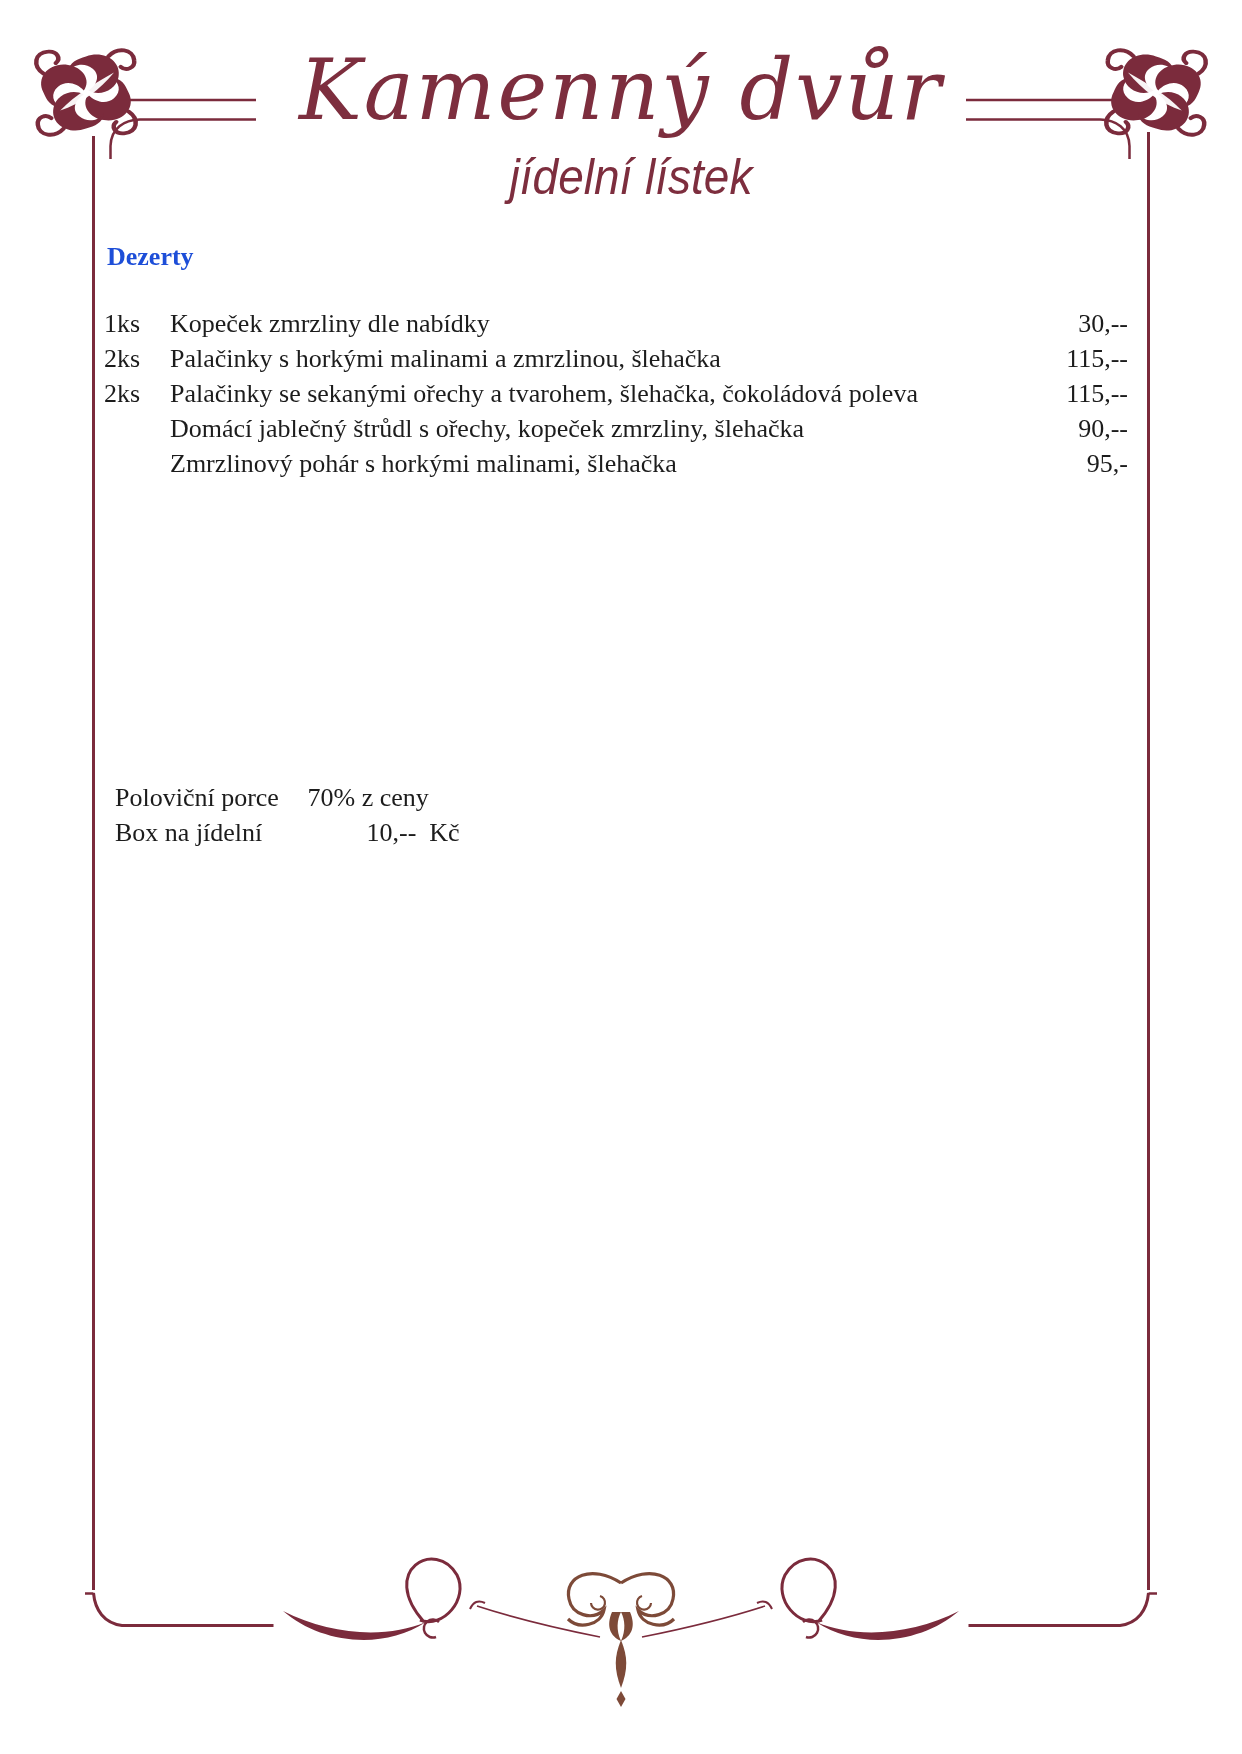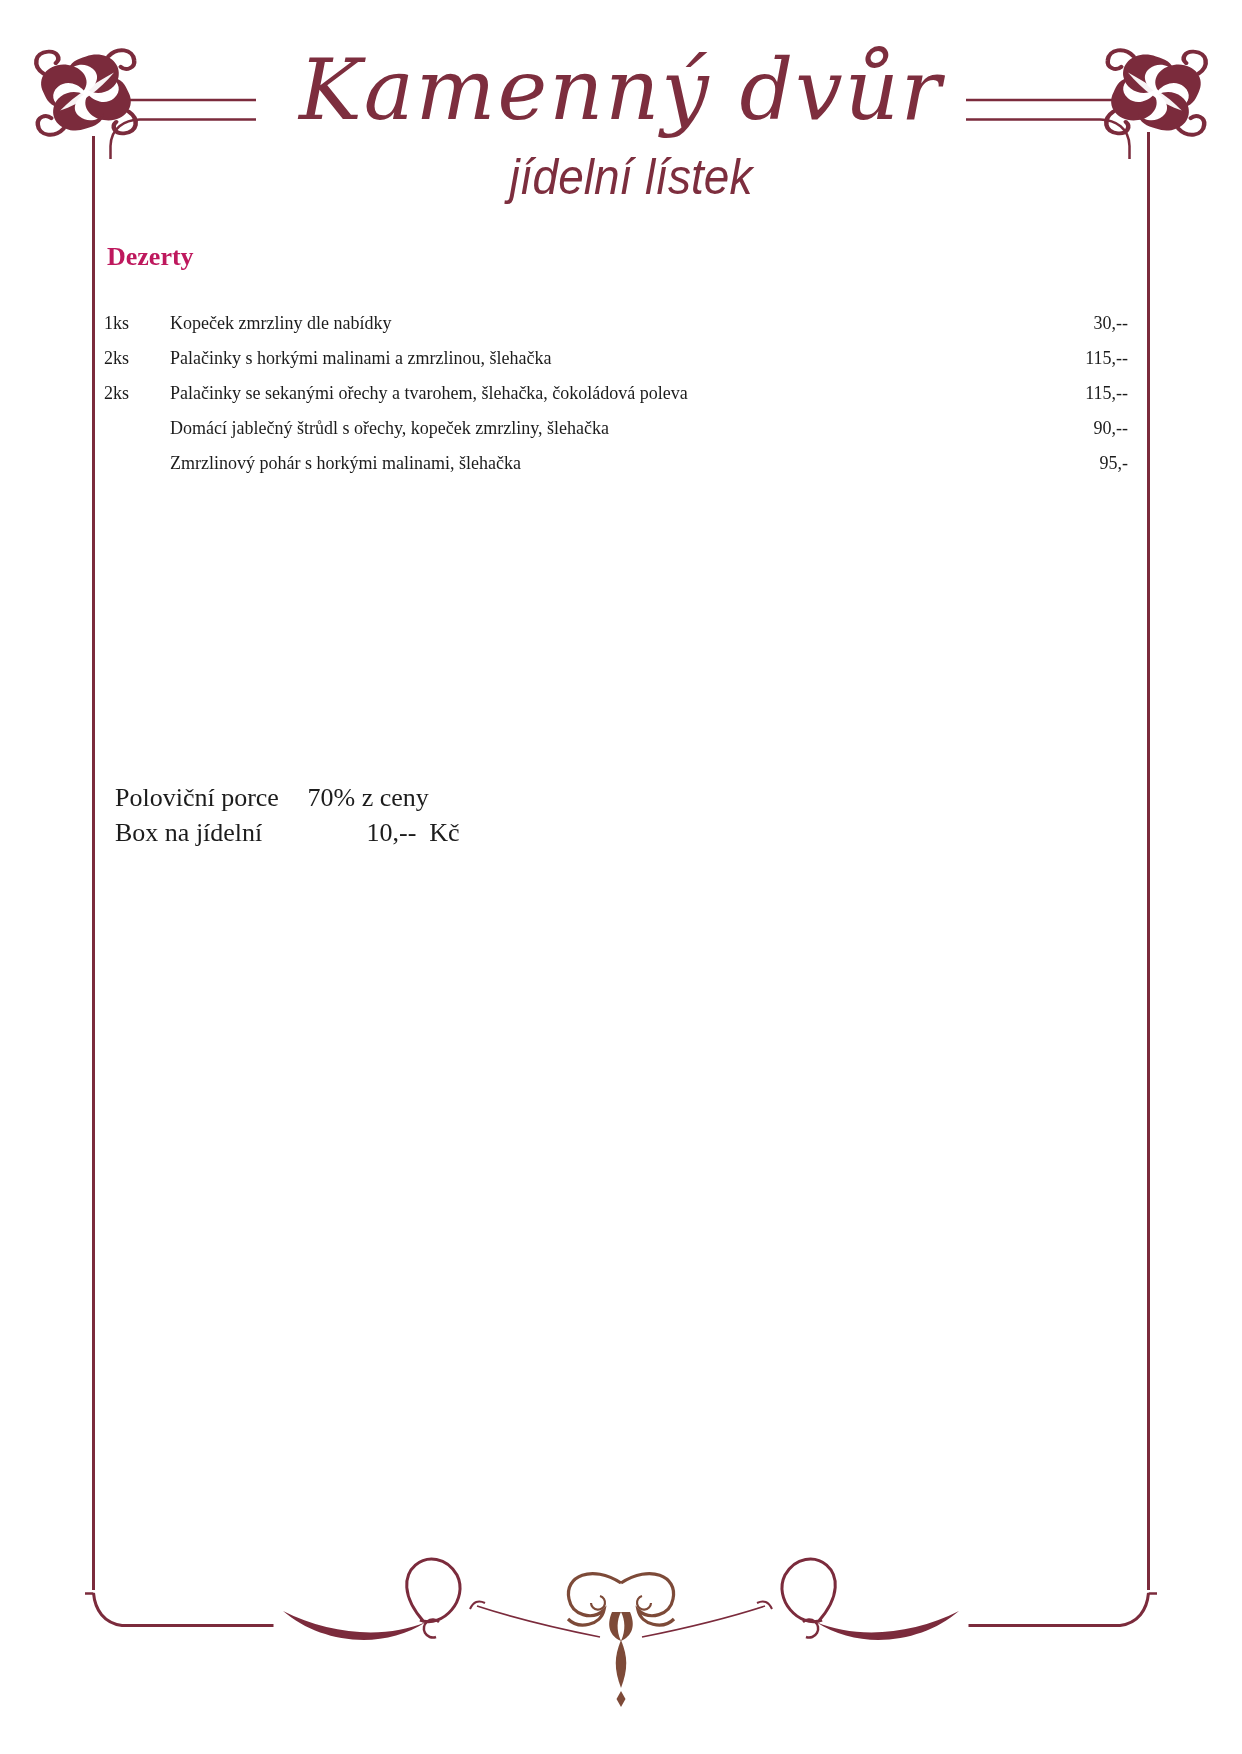--- a/index.html
+++ b/index.html
@@ -51,32 +51,32 @@
     color: #7d2e3e;
     white-space: nowrap;
   }
   
   .section-title {
     position: absolute;
     left: 107px;
     top: 242px;
     font-size: 26px;
     font-weight: bold;
-    color: #be185d;
+    color: #1d4ed8;
   }
   .menu-list {
     position: absolute;
     left: 104px;
     top: 306px;
     width: 1024px;
   }
   .menu-row {
     display: flex;
     align-items: baseline;
-    font-size: 18px;
+    font-size: 26px;
     line-height: 35px;
   }
   .menu-row .qty {
     flex: 0 0 66px;
   }
   .menu-row .name {
     flex: 1 1 auto;
     padding-right: 10px;
   }
   .menu-row .price {

